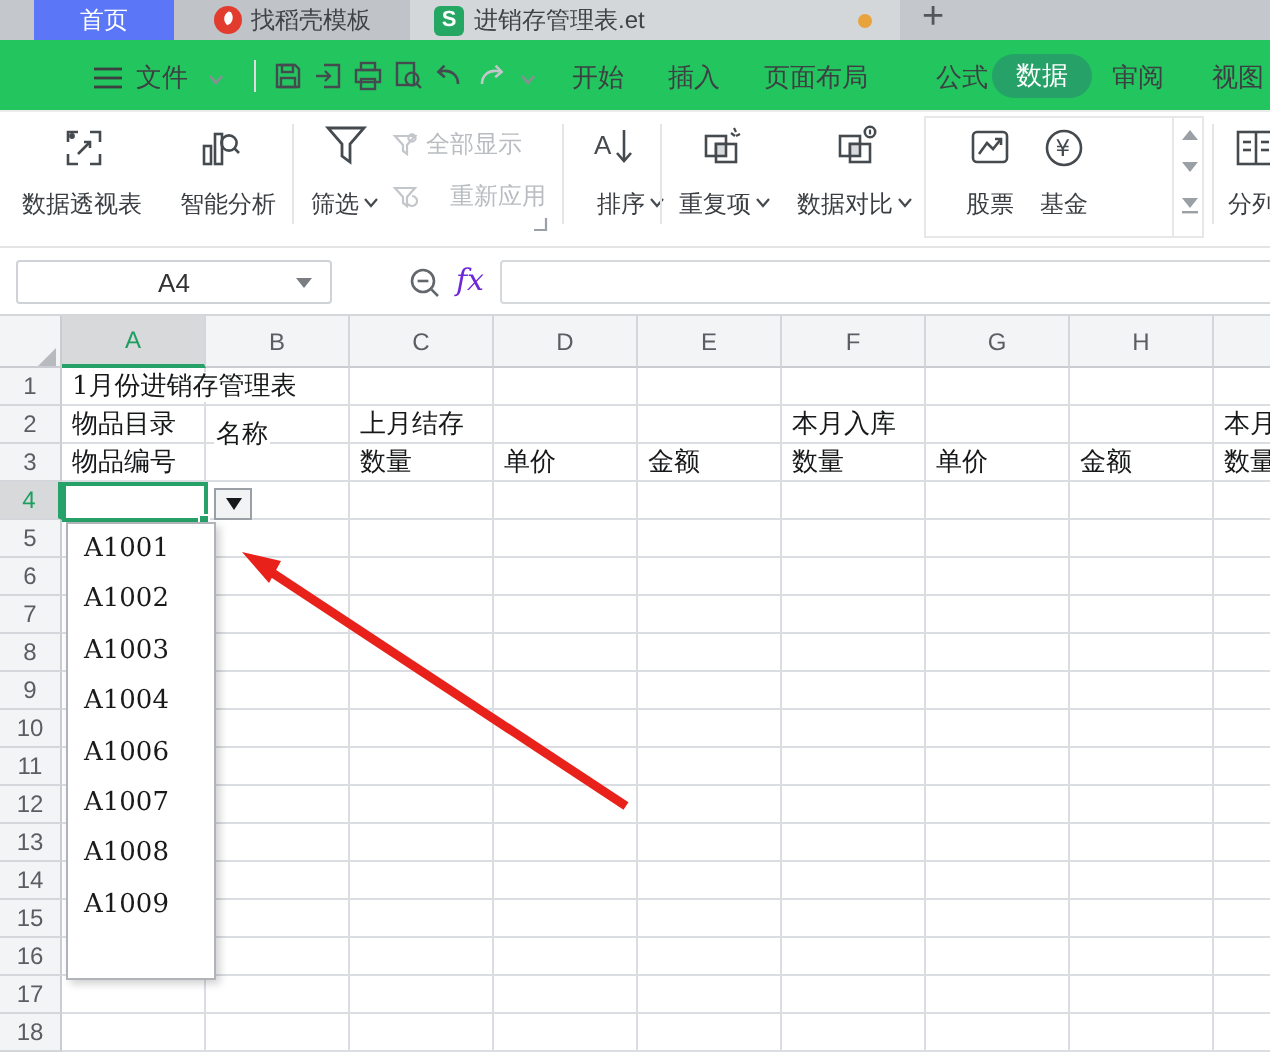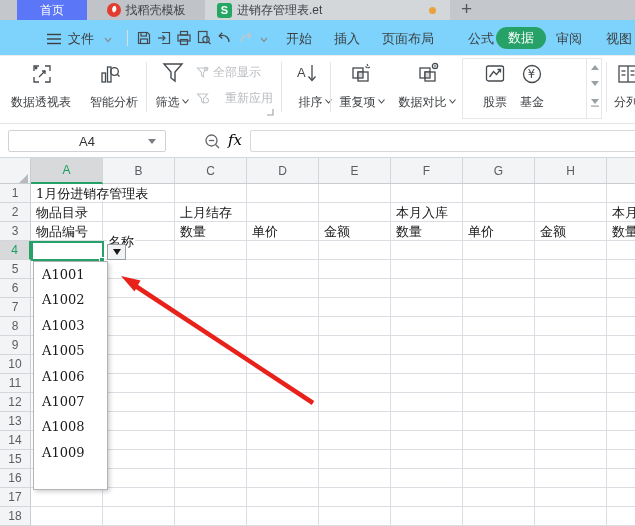--- a/index.html
+++ b/index.html
@@ -12,39 +12,39 @@
   .tab{top:0;height:20px;display:flex;align-items:center;justify-content:center;font-size:12px;color:#3f4347;}
   .tab-home{left:17px;width:70px;background:#5b76f7;color:#fff;}
   .tab-template{left:87px;width:118px;background:#c0c3c7;gap:5px;}
   .tab-doc{left:205px;width:245px;background:#d4d7da;gap:5px;justify-content:flex-start;padding-left:12px;box-sizing:border-box;}
   .dot{left:429px;top:7px;width:7px;height:7px;border-radius:50%;background:#e8a33d;}
   .newtab{left:461px;top:-2px;font-size:19px;color:#53575b;}
   .flameicon{width:14px;height:14px;border-radius:50%;background:#e23c2f;position:relative;flex:0 0 auto;}
   .sicon{width:15px;height:15px;border-radius:3px;background:#24a762;color:#fff;font-size:11px;font-weight:bold;
          display:flex;align-items:center;justify-content:center;flex:0 0 auto;}
   
-  .menubar{left:0;top:20px;width:635px;height:36px;background:#7dd3fc;border-bottom:1px solid #ececec;box-sizing:border-box;}
+  .menubar{left:0;top:20px;width:635px;height:36px;background:#22c55e;border-bottom:1px solid #ececec;box-sizing:border-box;}
   .menu-item{top:9px;font-size:13px;color:#3c4043;height:20px;line-height:20px;}
   .menu-pill{left:496px;top:7px;width:50px;height:22px;border-radius:11px;background:#26a269;color:#fff;
              font-size:13px;display:flex;align-items:center;justify-content:center;}
   .tooldiv{left:127px;top:10px;width:1px;height:16px;background:#dcdee0;}
   .ticon{top:10px;width:16px;height:16px;}
   
   .ribbon{left:0;top:56px;width:635px;height:68px;background:#fff;border-bottom:1px solid #e3e4e6;box-sizing:border-box;}
   .rlabel{top:38px;font-size:12px;color:#3b3e42;text-align:center;white-space:nowrap;}
   .rsmall{font-size:12px;color:#b9bcc0;white-space:nowrap;}
   .rsep{top:6px;width:1px;height:50px;background:#e4e5e7;}
   .chev{display:inline-block;width:7px;height:5px;vertical-align:2px;margin-left:2px;}
   .groupbox{left:462px;top:2px;width:140px;height:61px;border:1px solid #e6e7e9;box-sizing:border-box;}
   
   .fbar{left:0;top:125px;width:635px;height:33px;background:#fff;border-bottom:1px solid #d4d7da;box-sizing:border-box;}
   .namebox{left:8px;top:5px;width:158px;height:22px;border:1px solid #cfd3d7;border-radius:2px;background:#fff;
            font-size:13px;color:#333;display:flex;align-items:center;justify-content:center;box-sizing:border-box;}
   .nb-arrow{left:148px;top:14px;width:0;height:0;border-left:4px solid transparent;border-right:4px solid transparent;border-top:5px solid #7a7e83;}
-  .fxt{left:228px;top:6px;font-family:"DejaVu Serif",serif;font-style:italic;font-size:15px;color:#000000;}
+  .fxt{left:228px;top:6px;font-family:"DejaVu Serif",serif;font-style:italic;font-size:15px;color:#6d28d9;}
   .finput{left:250px;top:5px;width:388px;height:22px;border:1px solid #d6d9dc;border-radius:2px;background:#fff;box-sizing:border-box;}
   
   .sheet{left:0;top:158px;width:635px;height:368px;background:#fff;}
   .corner{left:0;top:0;width:31px;height:26px;background:#f3f4f6;border-right:1px solid #c9cdd1;border-bottom:1px solid #c9cdd1;box-sizing:border-box;}
   .corner-tri{left:19px;top:16px;width:0;height:0;border-left:9px solid transparent;border-bottom:9px solid #b7bbbf;}
   .colhdr{top:0;height:26px;background:#f3f4f6;border-right:1px solid #d3d6da;border-bottom:1px solid #c9cdd1;box-sizing:border-box;
           font-size:12px;color:#5a5e63;display:flex;align-items:center;justify-content:center;}
   .colhdr.sel{background:#d7d9db;color:#1d9e60;border-bottom:2px solid #26a269;}
   .rowhdr{left:0;width:31px;height:19px;background:#f3f4f6;border-right:1px solid #c9cdd1;border-bottom:1px solid #d3d6da;box-sizing:border-box;
           font-size:12px;color:#5a5e63;display:flex;align-items:center;justify-content:center;}
@@ -365,40 +365,40 @@
   <div class="abs rowhdr" style="top:311px;">16</div>
   <div class="abs rowhdr" style="top:330px;">17</div>
   <div class="abs rowhdr" style="top:349px;">18</div>
 
   <div class="abs cell" style="left:35px;top:28px;">1月份进销存管理表</div>
   <div class="abs cell" style="left:35px;top:47px;">物品目录</div>
   <div class="abs cell" style="left:179px;top:47px;">上月结存</div>
   <div class="abs cell" style="left:395px;top:47px;">本月入库</div>
   <div class="abs cell" style="left:611px;top:47px;">本月出库</div>
   <div class="abs cell" style="left:35px;top:66px;">物品编号</div>
-  <div class="abs cell" style="left:107px;top:76px;">名称</div>
+  <div class="abs cell" style="left:107px;top:52px;">名称</div>
   <div class="abs cell" style="left:179px;top:66px;">数量</div>
   <div class="abs cell" style="left:251px;top:66px;">单价</div>
   <div class="abs cell" style="left:323px;top:66px;">金额</div>
   <div class="abs cell" style="left:395px;top:66px;">数量</div>
   <div class="abs cell" style="left:467px;top:66px;">单价</div>
   <div class="abs cell" style="left:539px;top:66px;">金额</div>
   <div class="abs cell" style="left:611px;top:66px;">数量</div>
 
   <div class="abs selcell"></div>
   <div class="abs fillhandle"></div>
   <div class="abs ddbtn">
     <div class="ddbtn-arrow"></div>
   </div>
 
   <div class="abs ddpanel">
     <div class="dditem">A1001</div>
     <div class="dditem">A1002</div>
     <div class="dditem">A1003</div>
-    <div class="dditem">A1005</div>
+    <div class="dditem">A1004</div>
     <div class="dditem">A1006</div>
     <div class="dditem">A1007</div>
     <div class="dditem">A1008</div>
     <div class="dditem">A1009</div>
   </div>
 
   <svg class="abs arrowsvg" viewBox="0 0 635 368">
     <line x1="313" y1="245" x2="134" y2="127" stroke="#e8211a" stroke-width="4.5"></line>
     <polygon points="121,118 134.5,133.5 140.5,122.5" fill="#e8211a"></polygon>
   </svg>

